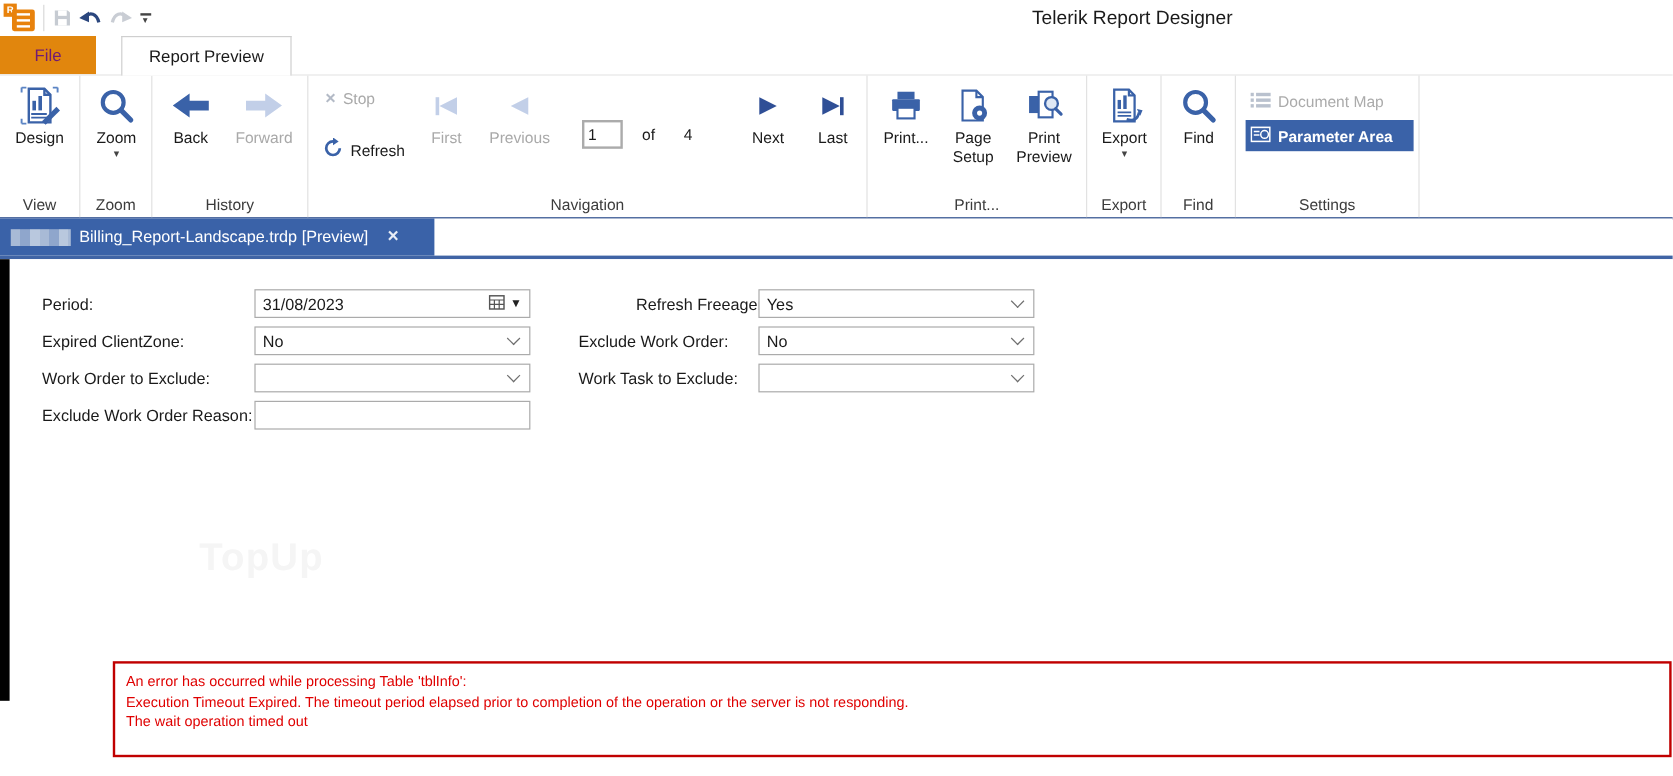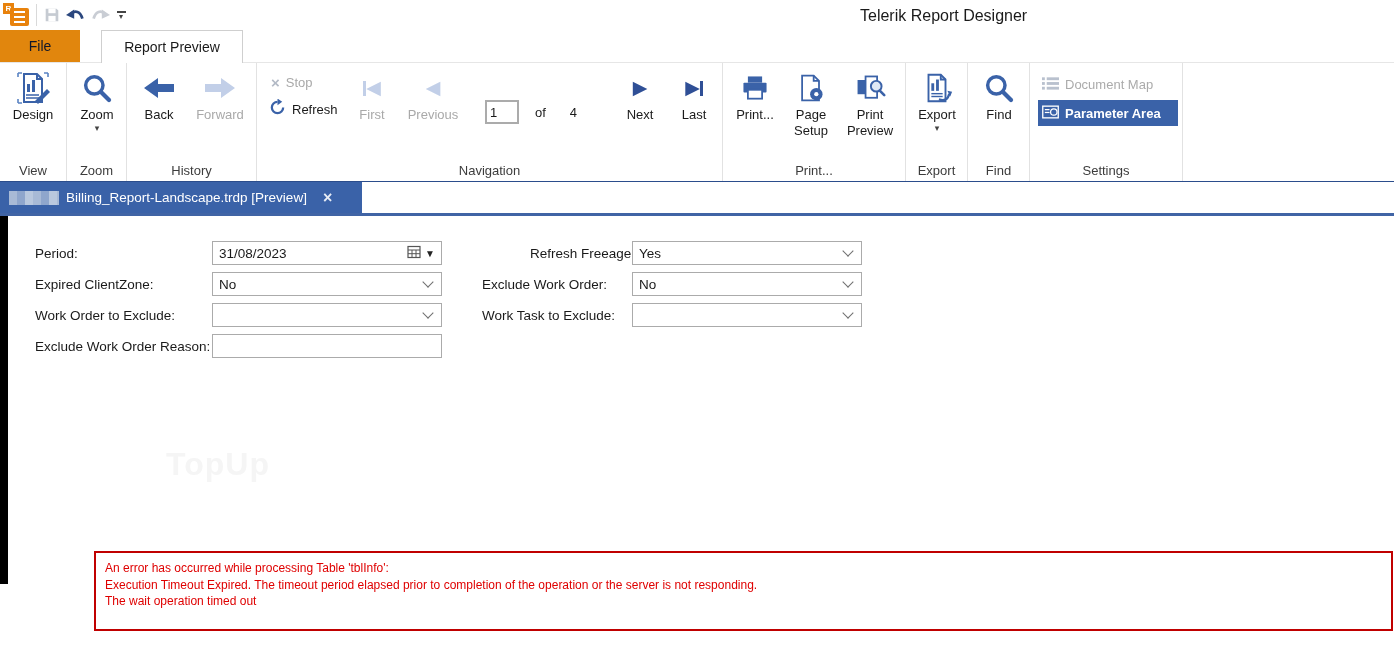--- a/index.html
+++ b/index.html
@@ -14,21 +14,21 @@
   .app-icon .doc i{display:block;height:2px;background:#fff;margin:3px 4px 0 4px;}
   .qat-sep{position:absolute;left:36px;top:4px;width:1px;height:22px;background:#d9d9d9;}
   .qat-btn{position:absolute;top:3px;width:24px;height:24px;border:none;background:transparent;
            padding:0;display:flex;align-items:center;justify-content:center;cursor:pointer;}
   .qat-drop{display:flex;flex-direction:column;align-items:center;gap:1px;}
   .qat-drop .bar{width:9px;height:2px;background:#444;}
   .qat-drop .tri{font-size:8px;color:#444;line-height:6px;}
   .win-title{position:absolute;left:860px;top:7px;font-size:16px;color:#1a1a1a;}
   
   .tabrow{position:absolute;left:0;top:30px;width:1394px;height:32px;}
-  .file-tab{position:absolute;left:0;top:0;width:80px;height:32px;background:#e1860d;color:#0f172a;
+  .file-tab{position:absolute;left:0;top:0;width:80px;height:32px;background:#e1860d;color:#701a75;
             font-size:14px;display:flex;align-items:center;justify-content:center;cursor:pointer;}
   .preview-tab{position:absolute;left:101px;top:0;width:140px;height:32px;background:#fff;
                border:1px solid #cfcfcf;border-bottom:none;font-size:14px;
                display:flex;align-items:center;justify-content:center;cursor:pointer;z-index:2;}
   
   .ribbon{position:absolute;left:0;top:62px;width:1394px;height:118px;background:#fff;
           border-top:1px solid #e6e6e6;border-bottom:2px solid #2b4d8c;display:flex;}
   .group{position:relative;height:100%;border-right:1px solid #e2e2e2;box-sizing:border-box;flex:none;}
   .glabel{position:absolute;bottom:3px;left:0;width:100%;text-align:center;font-size:13px;color:#3c3c3c;}
   .bigbtn{position:absolute;top:6px;display:flex;flex-direction:column;align-items:center;
@@ -186,21 +186,21 @@
         <span class="bl">Forward</span>
       </button>
       <div class="glabel">History</div>
     </div>
 
     <div class="group" style="width:466px;">
       <button class="smallbtn dis" style="left:14px;top:12px;">
         <span class="stopx">×</span>
         <span class="sl">Stop</span>
       </button>
-      <button class="smallbtn" style="left:12px;top:36px;">
+      <button class="smallbtn" style="left:12px;top:52px;">
         <span>
           <svg width="17" height="17" viewBox="0 0 18 18">
             <path d="M15 9 A6 6 0 1 1 9 3" fill="none" stroke="#3a62a8" stroke-width="2.4"></path>
             <polygon points="9,-0.5 9,6.5 14,3" fill="#3a62a8"></polygon>
           </svg>
         </span>
         <span class="sl">Refresh</span>
       </button>
       <button class="bigbtn dis" style="left:88px;width:54px;">
         <span class="ic">

